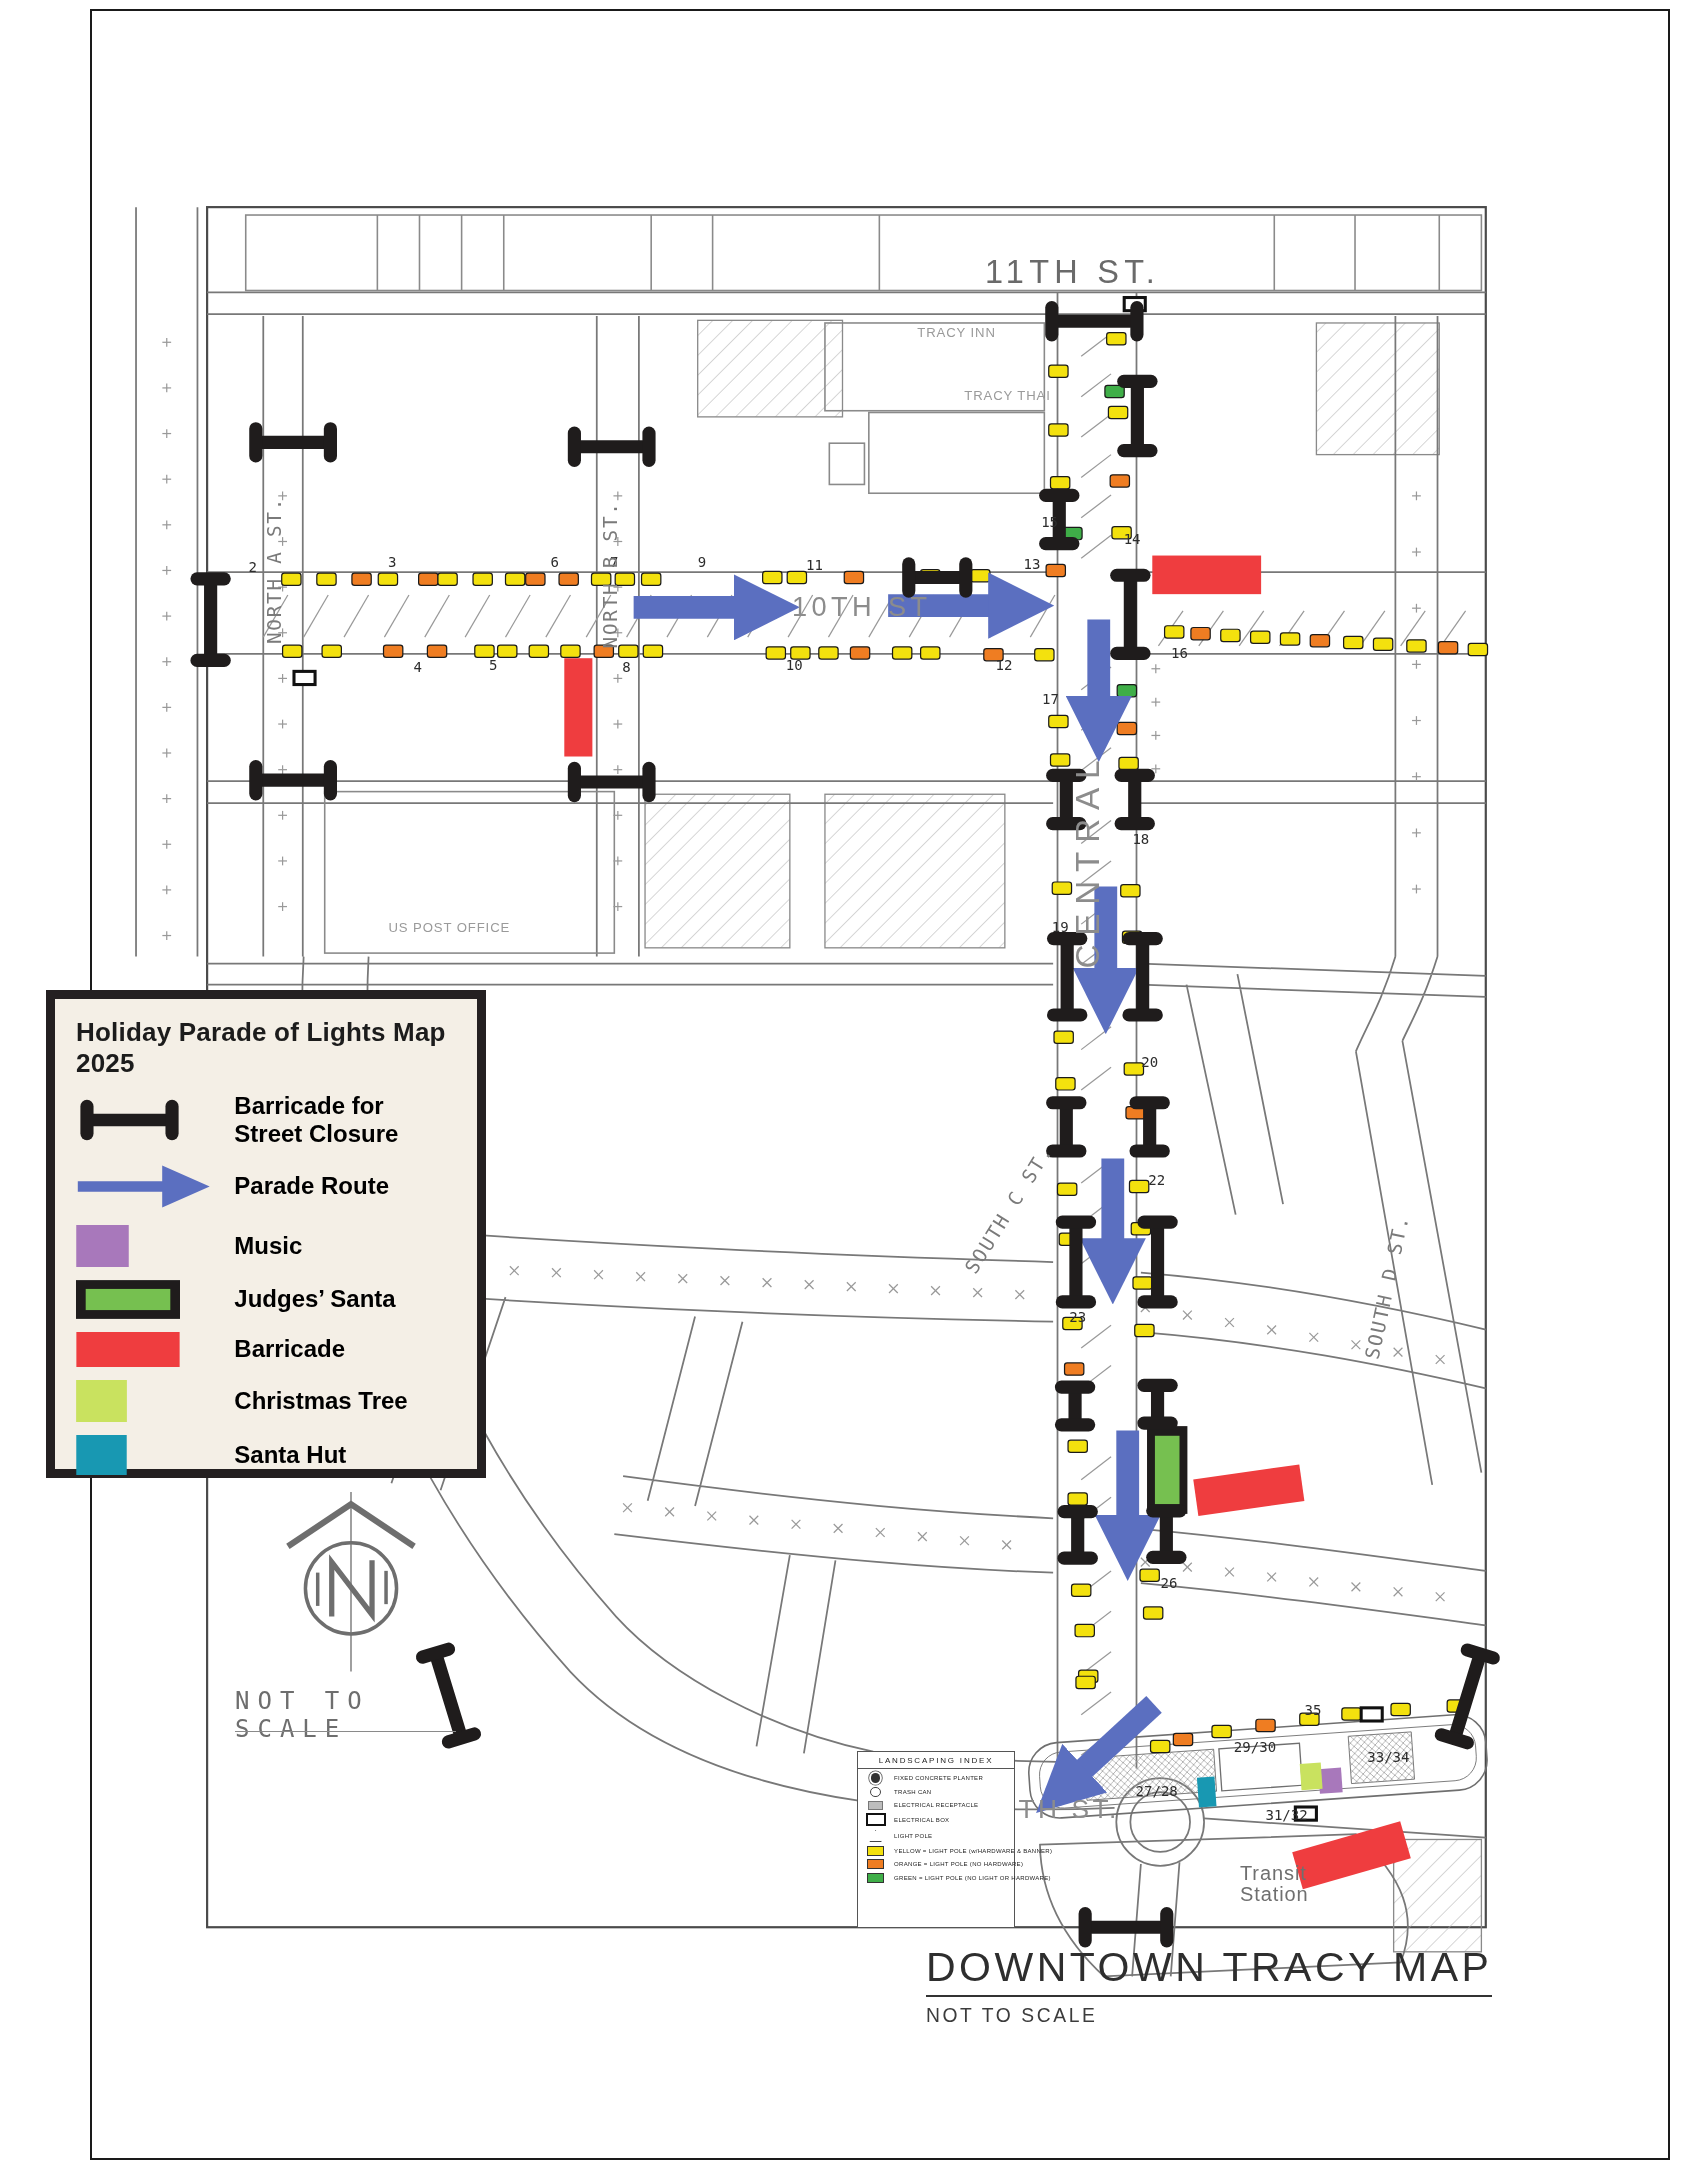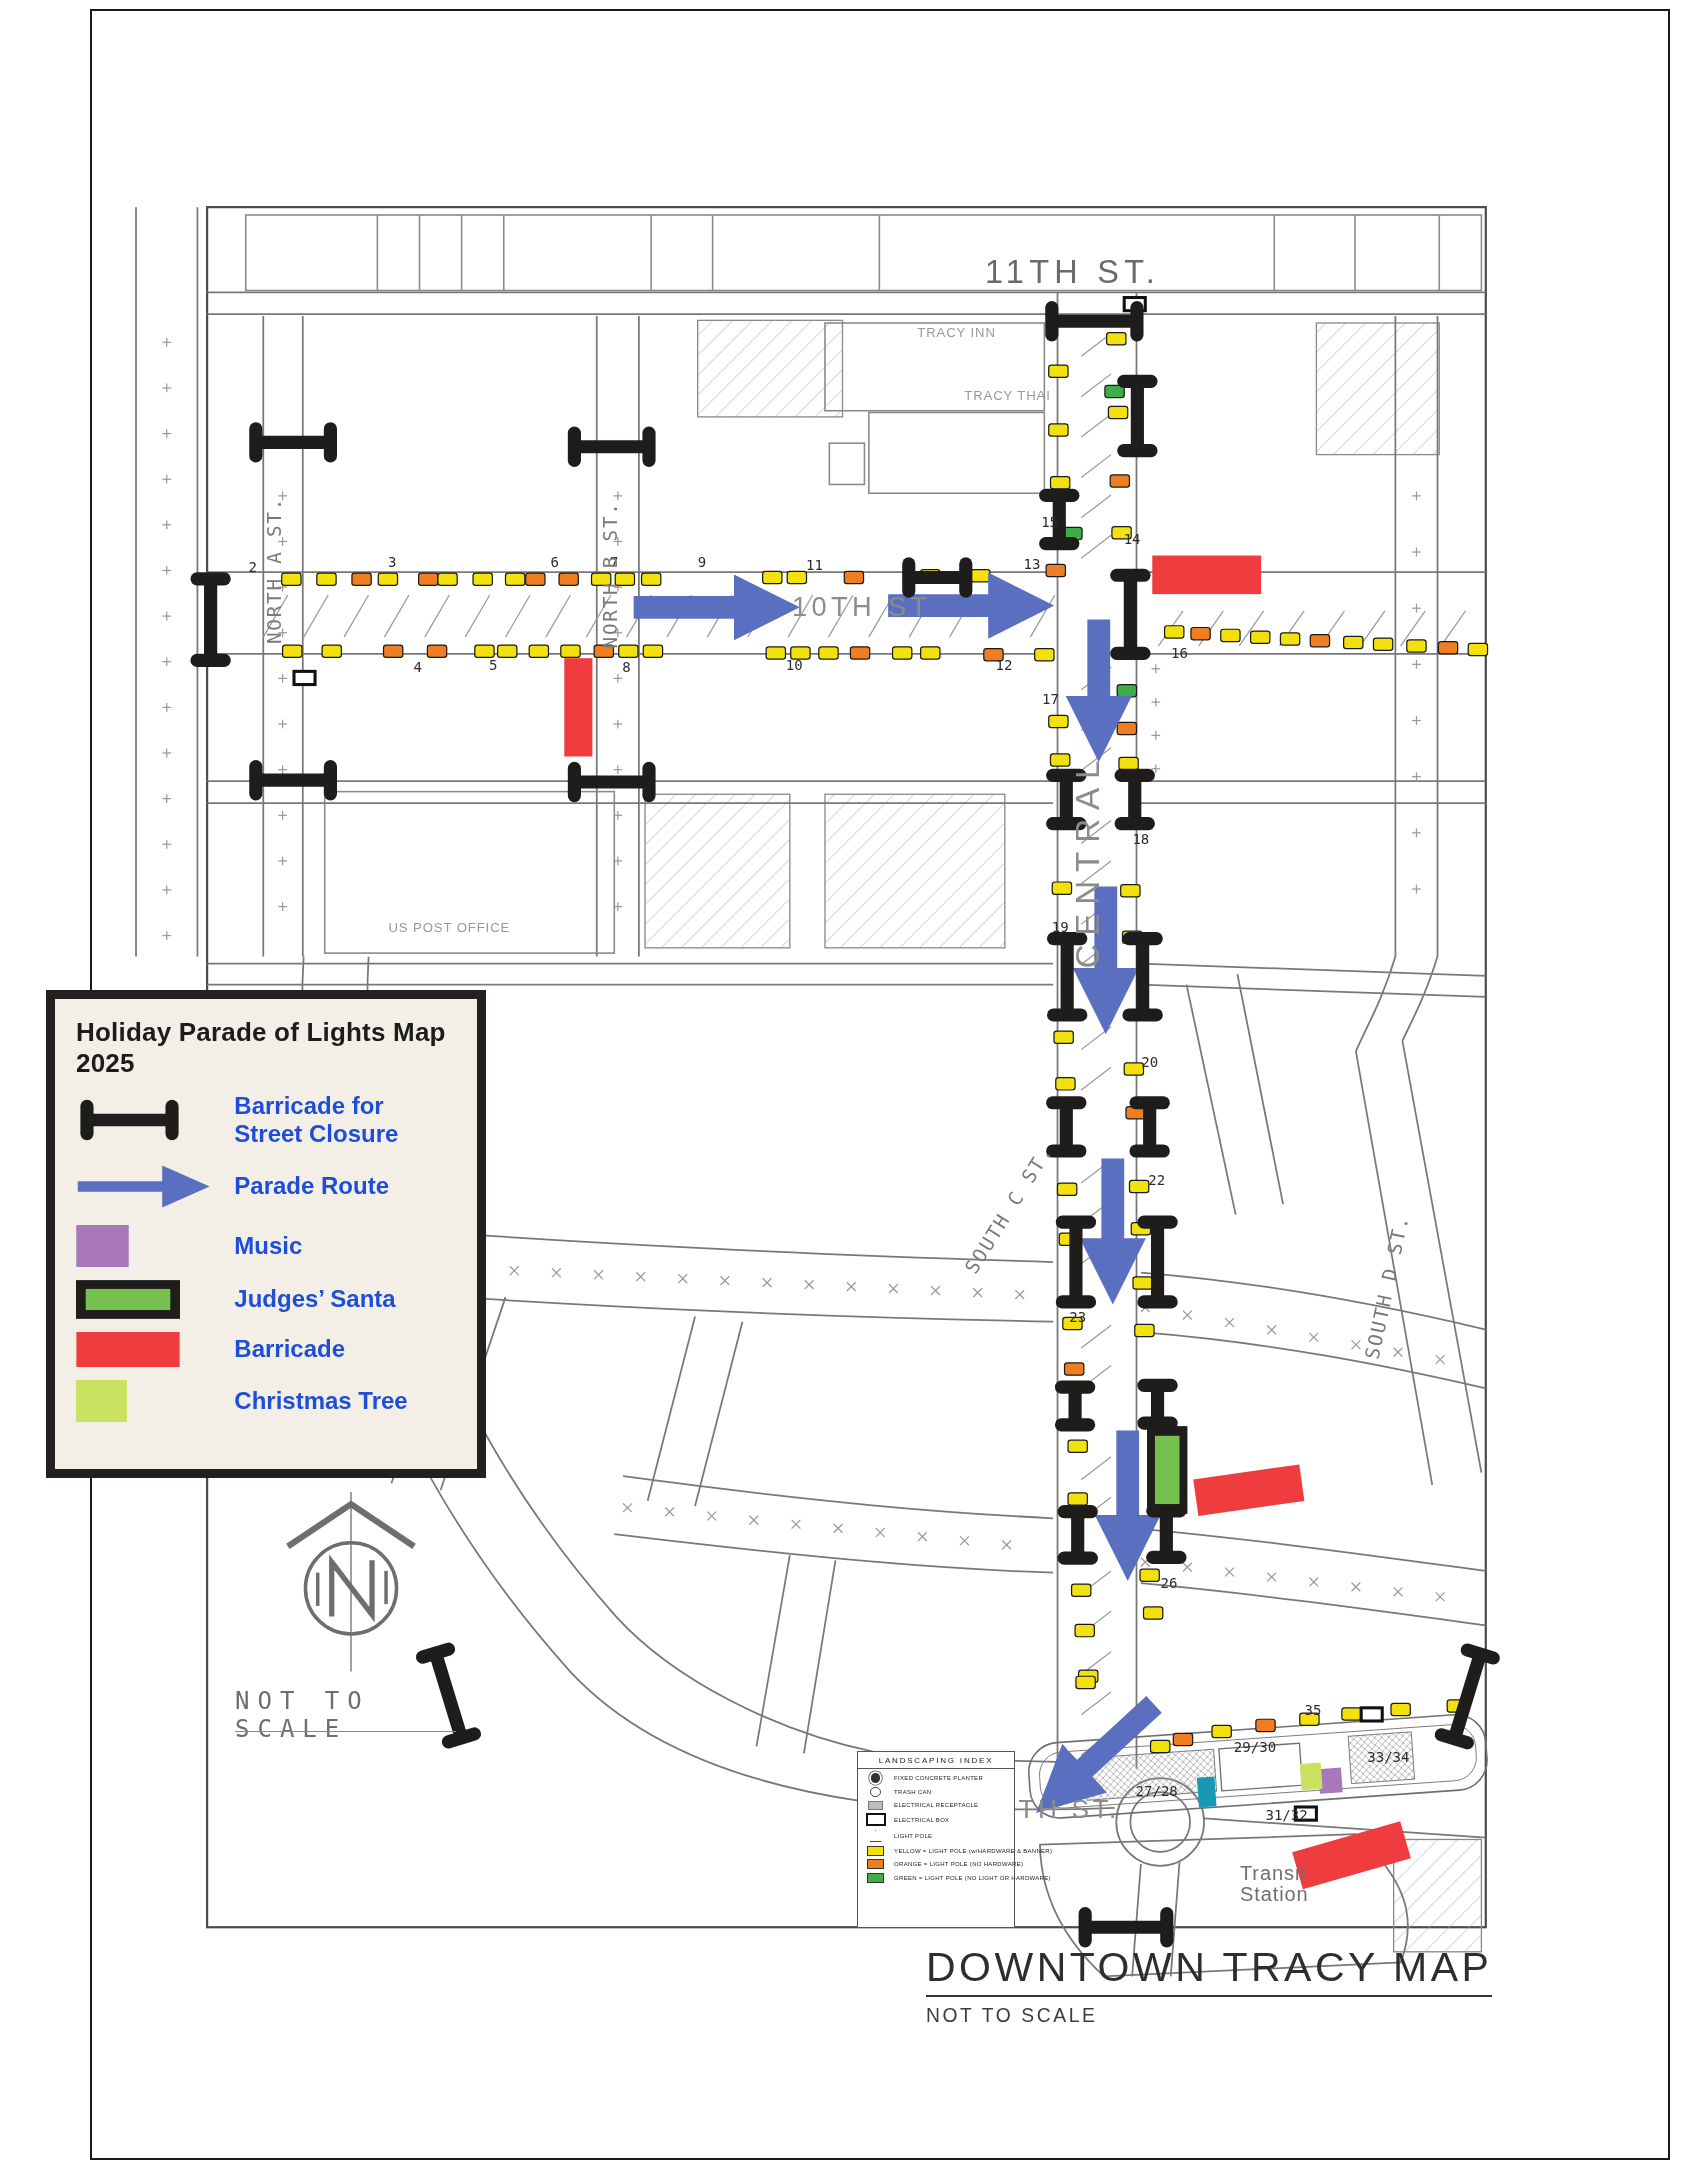--- a/index.html
+++ b/index.html
@@ -6,21 +6,21 @@
   .page{position:relative;width:1685px;height:2180px;background:#ffffff;font-family:"Liberation Sans",sans-serif;overflow:hidden;}
   .sheet-border{position:absolute;left:90px;top:8.8px;width:1580px;height:2151px;border:2.6px solid #1a1a1a;box-sizing:border-box;}
   svg.mapcanvas{position:absolute;left:0;top:0;}
 
   
   .legend{position:absolute;left:46px;top:990px;width:440px;height:488px;box-sizing:border-box;
           background:#f4efe6;border:9.7px solid #242021;padding:17.6px 21px;}
   .legend-title{font-size:26px;font-weight:bold;color:#1c1c1c;letter-spacing:0.2px;}
   .lrow{display:flex;align-items:center;gap:19.3px;margin-top:13px;}
   .licon{width:139px;display:flex;justify-content:flex-start;align-items:center;flex:0 0 139px;}
-  .llabel{font-size:24px;font-weight:bold;color:#1d4ed8;}
+  .llabel{font-size:24px;font-weight:bold;color:#000000;}
 
   
   .lndx{position:absolute;left:857px;top:1705px;width:158px;height:177px;box-sizing:border-box;
         background:#fff;border:1.8px solid #555;padding:4.4px 6.1px;font-family:"Liberation Sans",sans-serif;margin-top:46px;}
   .lndx-title{font-size:8px;letter-spacing:1.8px;color:#222;text-align:center;border-bottom:0.9px solid #555;
               padding-bottom:2.6px;margin:0 -6.1px 4.4px;}
   .xrow{display:flex;align-items:center;gap:7px;margin-top:3.5px;}
   .xlabel{font-size:6px;color:#222;letter-spacing:0.3px;white-space:nowrap;}
   .xicon{width:23px;flex:0 0 23px;display:flex;justify-content:center;}
   .ic-planter{width:9.7px;height:9.7px;border-radius:50%;background:#333;box-shadow:0 0 0 1.8px #fff,0 0 0 2.6px #555;}
@@ -724,20 +724,28 @@
 
     <div class="lrow">
       <span class="licon">
         <svg width="51" height="42" viewBox="0 0 58 48">
             <rect width="58" height="48" fill="#c9e25f"></rect>
           </svg>
       </span>
       <span class="llabel">Christmas Tree</span>
     </div>
 
+    <div class="lrow">
+      <span class="licon">
+        <svg width="51" height="40" viewBox="0 0 58 46">
+            <rect width="58" height="46" fill="#1898b2"></rect>
+          </svg>
+      </span>
+      <span class="llabel">Santa Hut</span>
+    </div>
   </div>
 
   <div class="lndx">
     <div class="lndx-title">LANDSCAPING INDEX</div>
     <div class="xrow">
       <span class="xicon">
           <span class="ic-planter"></span>
         </span>
       <span class="xlabel">FIXED CONCRETE PLANTER</span>
     </div>

